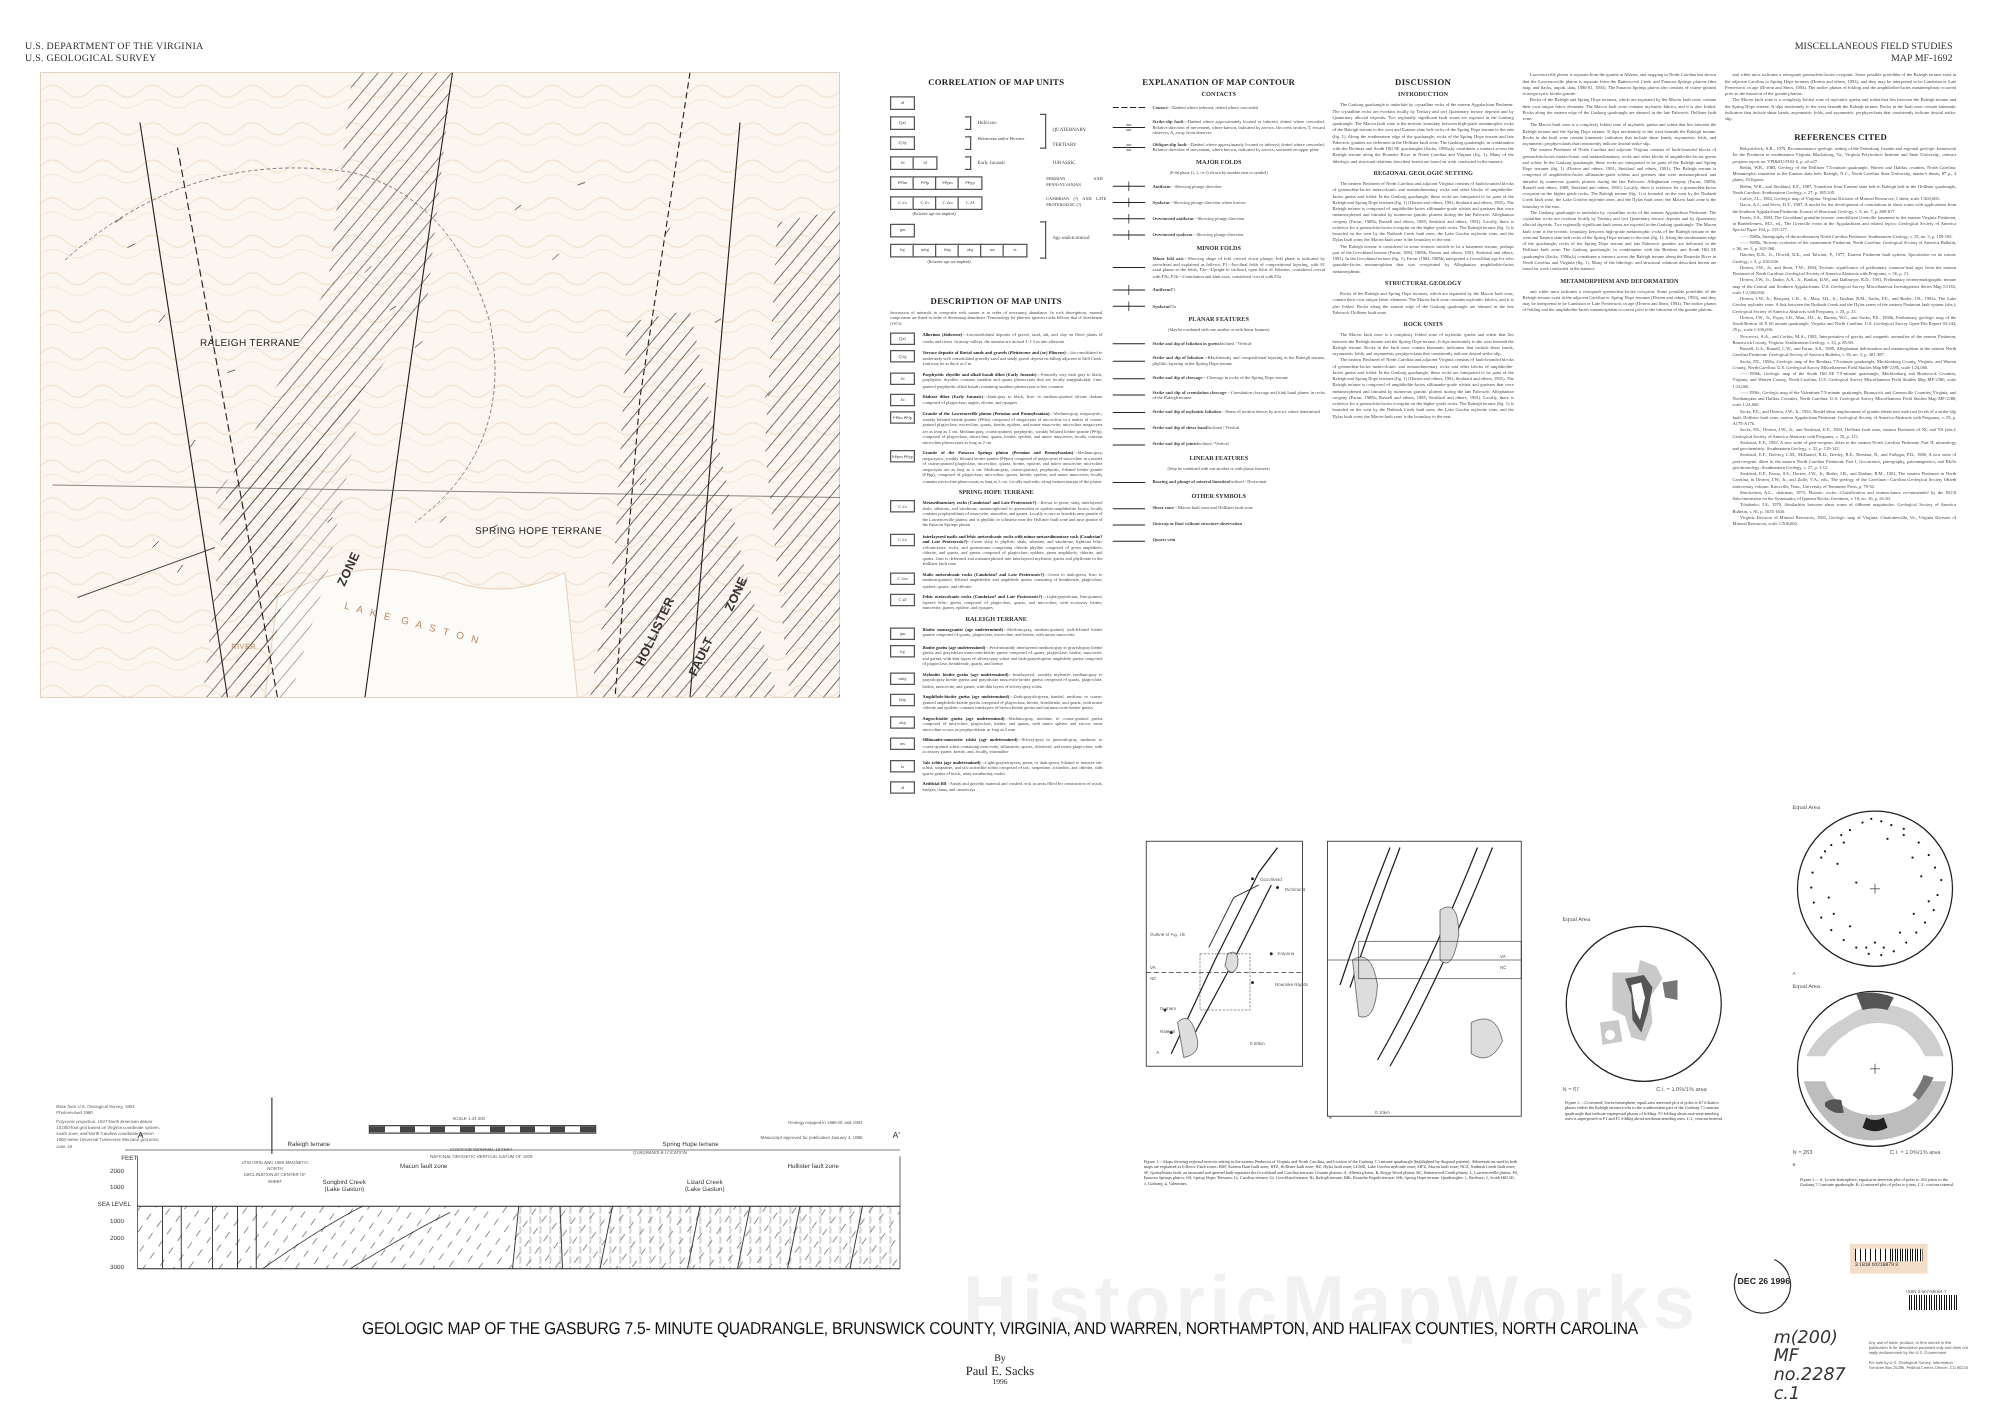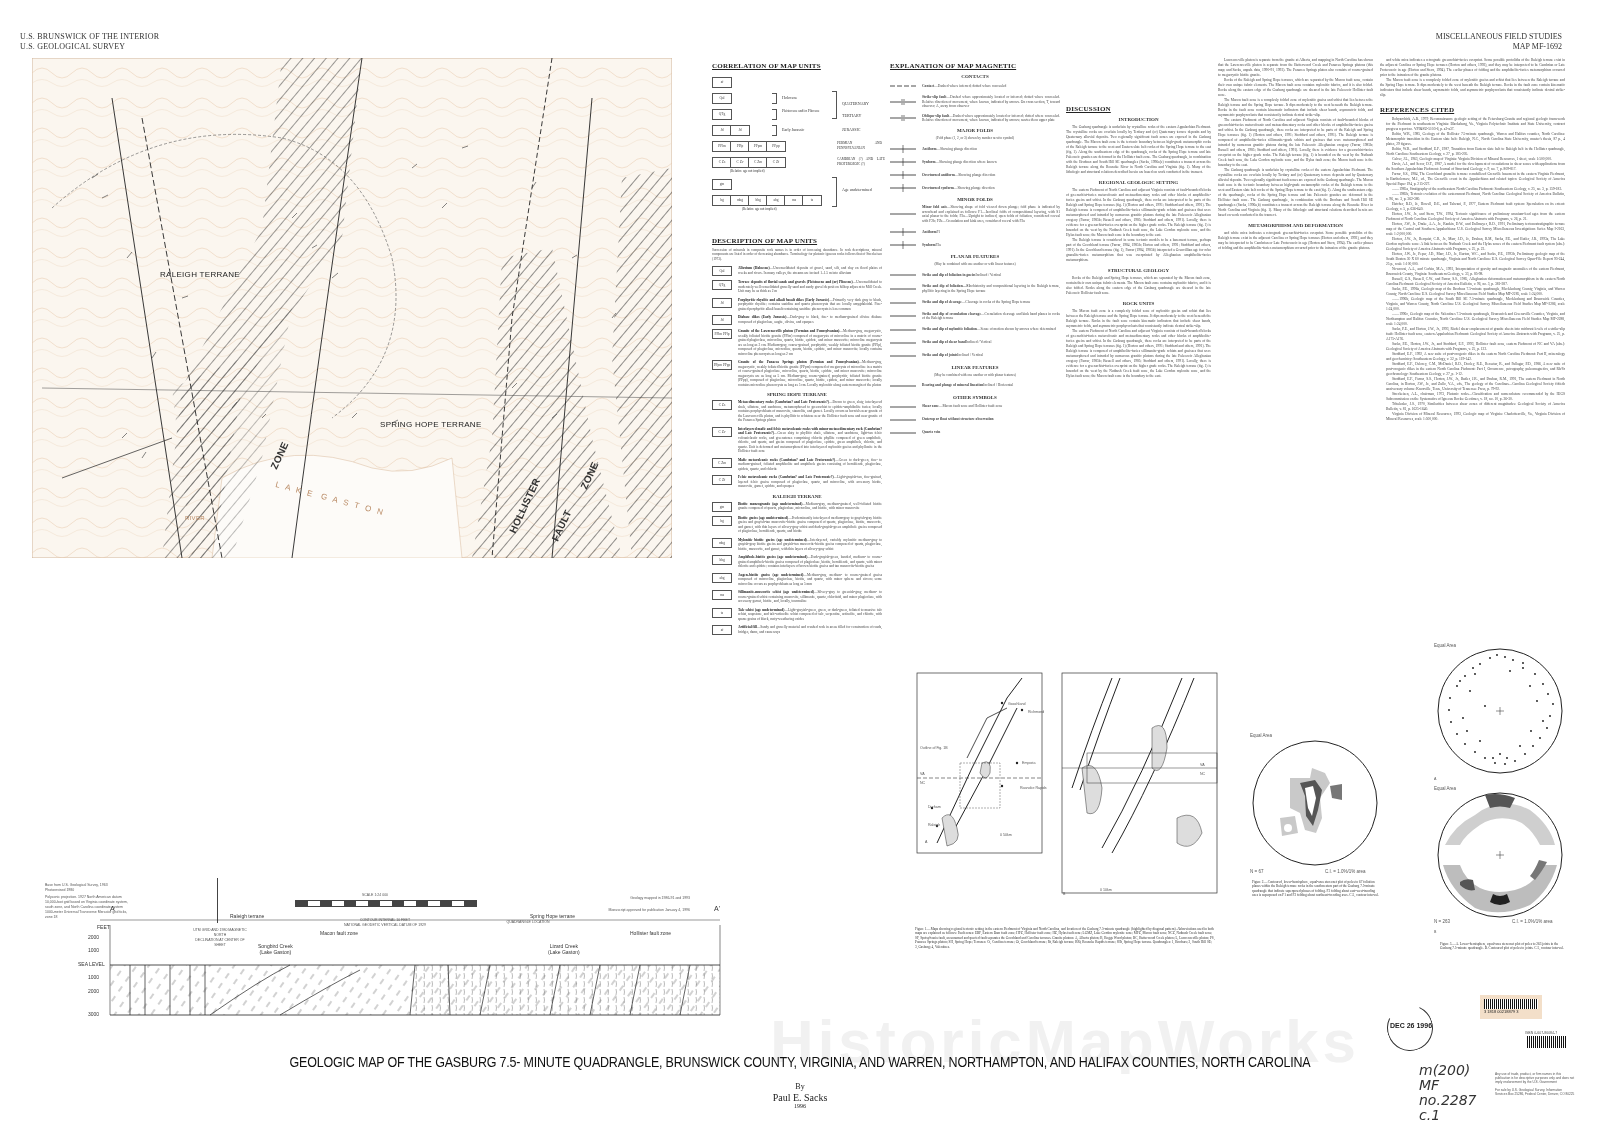--- a/index.html
+++ b/index.html
@@ -11,21 +11,21 @@
   .map-label { position:absolute; font-family:"Liberation Sans", sans-serif; font-size:8px; color:#222; letter-spacing:0.3px; }
   .map-label.big { font-size:10px; font-weight:bold; color:#333; }
   .map-foot { font-family:"Liberation Sans", sans-serif; font-size:3.5px; color:#555; line-height:5px; }
 
   
   #xsec { position:absolute; left:30px; top:900px; }
   .xsec-label { position:absolute; font-family:"Liberation Sans", sans-serif; font-size:5px; color:#333; }
 
   
   .col { position:absolute; font-size:3.6px; line-height:5px; color:#444; text-align:justify; }
-  .sec-title { font-family:"Liberation Serif", serif; font-weight:bold; font-size:7px; text-align:left; color:#222; margin:6px 0 4px; letter-spacing:0.2px;text-decoration:underline; }
+  .sec-title { font-family:"Liberation Serif", serif; font-weight:bold; font-size:7px; text-align:center; color:#222; margin:6px 0 4px; letter-spacing:0.2px; }
   .sub-title { font-family:"Liberation Serif", serif; font-weight:bold; font-size:5px; text-align:center; color:#333; margin:5px 0 3px; }
   .unit-row { display:flex; align-items:flex-start; margin-bottom:4px; }
   .unit-box { width:18px; height:8px; border:0.7px solid #555; font-size:3.5px; text-align:center; line-height:8px; margin-right:6px; flex:none; background:#fff; }
   .unit-text { flex:1; font-size:3.5px; line-height:4.5px; }
   .unit-text b { color:#222; }
   .corr-grid { position:relative; height:160px; }
   .corr-box { position:absolute; border:0.7px solid #555; height:9px; font-size:3.5px; text-align:center; line-height:9px; background:#fff; }
   .corr-lbl { position:absolute; font-size:4px; color:#333; }
   .brace { position:absolute; border:0.7px solid #555; border-left:none; width:4px; }
 
@@ -44,21 +44,21 @@
   .stamp { position:absolute; left:1387px; top:1005px; width:44px; height:44px; border:1.2px solid #333; border-radius:50%; border-top-color:transparent; border-right-color:#333; transform:rotate(-20deg); }
   .stamp-txt { position:absolute; left:1390px; top:1022px; font-family:"Liberation Sans", sans-serif; font-size:7px; font-weight:bold; color:#222; }
   .barcode { position:absolute; background:repeating-linear-gradient(90deg,#111 0 1px,#fff 1px 2px,#111 2px 2.6px,#fff 2.6px 4px); }
   .handwrite { position:absolute; font-family:"DejaVu Sans", sans-serif; font-size:14px; line-height:15px; color:#333; font-style:italic; }
   .tiny { font-family:"Liberation Sans", sans-serif; font-size:3.6px; line-height:4.6px; color:#555; }
 </style>
 </head>
 <body>
 
 <div class="abs hdr-left">
-  <div>U.S. BRUNSWICK OF THE INTERIOR</div>
+  <div>U.S. DEPARTMENT OF THE VIRGINIA</div>
   <div>U.S. GEOLOGICAL SURVEY</div>
 </div>
 <div class="abs hdr-right">
   <div>MISCELLANEOUS FIELD STUDIES</div>
   <div>MAP MF-1692</div>
 </div>
 
 <div>
 <svg id="map-svg" width="640" height="500" viewBox="0 0 640 500">
   <defs>
@@ -282,21 +282,21 @@
         <div class="unit-text"><b>Talc schist (age undetermined)</b><span>—Light-grayish-green, green, or dark-green, foliated to massive talc schist, soapstone, and talc-actinolite schist composed of talc, serpentine, actinolite, and chlorite, with sparse grains of black, rusty-weathering oxides</span></div>
       </div>
       <div class="unit-row">
         <div class="unit-box">af</div>
         <div class="unit-text"><b>Artificial fill</b><span>—Sandy and gravelly material and crushed rock in areas filled for construction of roads, bridges, dams, and causeways</span></div>
       </div>
     </div>
 </div>
 
 <div class="col" style="left:890px;top:58px;width:170px;">
-  <div class="sec-title">EXPLANATION OF MAP MAGNETIC</div>
+  <div class="sec-title">EXPLANATION OF MAP CONTOUR</div>
   <div id="symbol-list">
       <div class="sub-title">CONTACTS</div>
       <div class="sym-row">
         <div class="sym-glyph"><svg width="26" height="8" viewBox="0 0 26 8">
             <line x1="0" y1="4" x2="26" y2="4" stroke="#222" stroke-width="0.8" stroke-dasharray="5 2"></line>
           </svg></div>
         <div class="sym-text"><b>Contact</b><span>—Dashed where inferred; dotted where concealed</span></div>
       </div>
       <div class="sym-row">
         <div class="sym-glyph"><svg width="26" height="8" viewBox="0 0 26 8">
@@ -430,21 +430,21 @@
       </div>
       <div class="sym-row">
         <div class="sym-glyph"><svg width="26" height="8" viewBox="0 0 26 8">
             <line x1="0" y1="4" x2="26" y2="4" stroke="#222" stroke-width="0.8"></line>
           </svg></div>
         <div class="sym-text"><b>Quartz vein</b><span></span></div>
       </div>
     </div>
 </div>
 
-<div class="col para" style="left:1066px;top:58px;width:145px;margin-top:43px;">
+<div class="col para" style="left:1066px;top:58px;width:145px;">
   <div class="sec-title">DISCUSSION</div>
   <div class="sub-title">INTRODUCTION</div>
   <p>The Gasburg quadrangle is underlain by crystalline rocks of the eastern Appalachian Piedmont. The crystalline rocks are overlain locally by Tertiary and (or) Quaternary terrace deposits and by Quaternary alluvial deposits. Two regionally significant fault zones are exposed in the Gasburg quadrangle. The Macon fault zone is the tectonic boundary between high-grade metamorphic rocks of the Raleigh terrane to the west and Eastern slate belt rocks of the Spring Hope terrane to the east (fig. 1). Along the southeastern edge of the quadrangle, rocks of the Spring Hope terrane and late Paleozoic granites are deformed in the Hollister fault zone. The Gasburg quadrangle, in combination with the Brodnax and South Hill SE quadrangles (Sacks, 1996a,b) constitutes a transect across the Raleigh terrane along the Roanoke River in North Carolina and Virginia (fig. 1). Many of the lithologic and structural relations described herein are based on work conducted in the transect.</p>
   <div class="sub-title">REGIONAL GEOLOGIC SETTING</div>
   <p>The eastern Piedmont of North Carolina and adjacent Virginia consists of fault-bounded blocks of greenschist-facies metavolcanic and metasedimentary rocks and other blocks of amphibolite-facies gneiss and schist. In the Gasburg quadrangle, these rocks are interpreted to be parts of the Raleigh and Spring Hope terranes (fig. 1) (Horton and others, 1991; Stoddard and others, 1991). The Raleigh terrane is composed of amphibolite-facies sillimanite-grade schists and gneisses that were metamorphosed and intruded by numerous granitic plutons during the late Paleozoic Alleghanian orogeny (Farrar, 1985b; Russell and others, 1985; Stoddard and others, 1991). Locally, there is evidence for a greenschist-facies overprint on the higher grade rocks. The Raleigh terrane (fig. 1) is bounded on the west by the Nutbush Creek fault zone, the Lake Gordon mylonite zone, and the Hylas fault zone; the Macon fault zone is the boundary to the east.</p>
   <p>The Raleigh terrane is considered in some tectonic models to be a basement terrane, perhaps part of the Goochland terrane (Farrar, 1984, 1985b; Horton and others, 1991; Stoddard and others, 1991). In the Goochland terrane (fig. 1), Farrar (1984, 1985b) interpreted a Grenvillian age for robo granulite-facies metamorphism that was overprinted by Alleghanian amphibolite-facies metamorphism.</p>
   <div class="sub-title">STRUCTURAL GEOLOGY</div>
   <p>Rocks of the Raleigh and Spring Hope terranes, which are separated by the Macon fault zone, contain their own unique fabric elements. The Macon fault zone contains mylonitic fabrics, and it is also folded. Rocks along the eastern edge of the Gasburg quadrangle are sheared in the late Paleozoic Hollister fault zone.</p>
   <div class="sub-title">ROCK UNITS</div>
   <p>The Macon fault zone is a complexly folded zone of mylonitic gneiss and schist that lies between the Raleigh terrane and the Spring Hope terrane. It dips moderately to the west beneath the Raleigh terrane. Rocks in the fault zone contain kinematic indicators that include shear bands, asymmetric folds, and asymmetric porphyroclasts that consistently indicate dextral strike-slip.</p>

